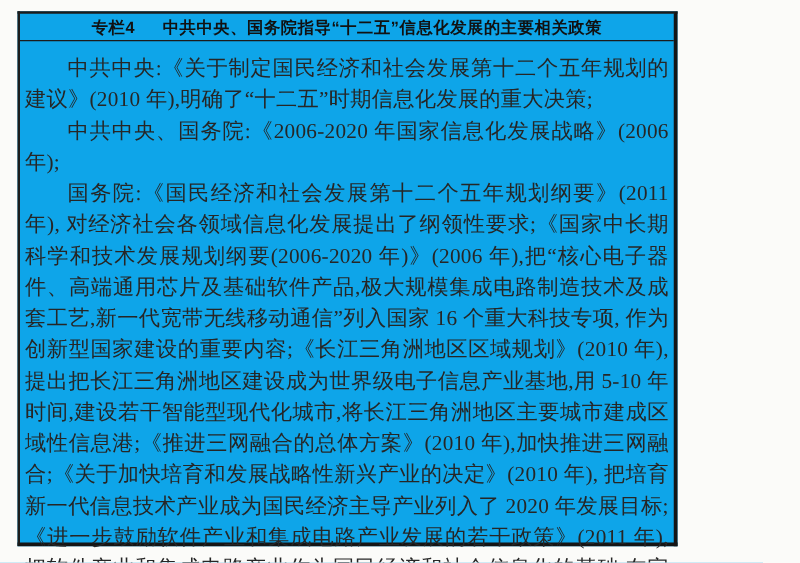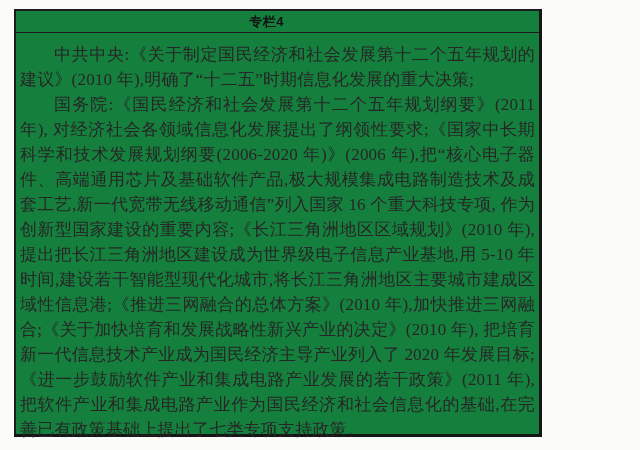--- a/index.html
+++ b/index.html
@@ -21,21 +21,21 @@
     position: absolute;
     left: 14px;
     top: 9px;
     width: 528px;
     height: 428px;
     box-sizing: border-box;
     border-top: 2px solid #1c1c1c;
     border-left: 2px solid #1c1c1c;
     border-right: 3px solid #151515;
     border-bottom: 3px solid #151515;
-    background: #15803d;
+    background: #0ea5e9;
   }
   .panel-header {
     box-sizing: border-box;
     height: 22px;
     border-bottom: 1.5px solid #1c1c1c;
     display: flex;
     align-items: center;
     justify-content: center;
     font-family: "Liberation Sans", "DejaVu Sans", sans-serif;
     font-weight: bold;
@@ -61,19 +61,21 @@
     text-indent: 2em;
   }
 </style>
 </head>
 <body>
 
 <div class="page">
   <div class="panel">
     <div class="panel-header">
       <span class="panel-label">专栏4</span>
+      <span class="panel-title">中共中央、国务院指导“十二五”信息化发展的主要相关政策</span>
     </div>
     <div class="panel-body">
       <p>中共中央:《关于制定国民经济和社会发展第十二个五年规划的建议》(2010 年),明确了“十二五”时期信息化发展的重大决策;</p>
+      <p>中共中央、国务院:《2006-2020 年国家信息化发展战略》(2006 年);</p>
       <p>国务院:《国民经济和社会发展第十二个五年规划纲要》(2011 年), 对经济社会各领域信息化发展提出了纲领性要求;《国家中长期科学和技术发展规划纲要(2006-2020 年)》(2006 年),把“核心电子器件、高端通用芯片及基础软件产品,极大规模集成电路制造技术及成套工艺,新一代宽带无线移动通信”列入国家 16 个重大科技专项, 作为创新型国家建设的重要内容;《长江三角洲地区区域规划》(2010 年),提出把长江三角洲地区建设成为世界级电子信息产业基地,用 5-10 年时间,建设若干智能型现代化城市,将长江三角洲地区主要城市建成区域性信息港;《推进三网融合的总体方案》(2010 年),加快推进三网融合;《关于加快培育和发展战略性新兴产业的决定》(2010 年), 把培育新一代信息技术产业成为国民经济主导产业列入了 2020 年发展目标;《进一步鼓励软件产业和集成电路产业发展的若干政策》(2011 年),把软件产业和集成电路产业作为国民经济和社会信息化的基础,在完善已有政策基础上提出了七类专项支持政策。</p>
     </div>
   </div>
 </div>
 
 </body></html>

